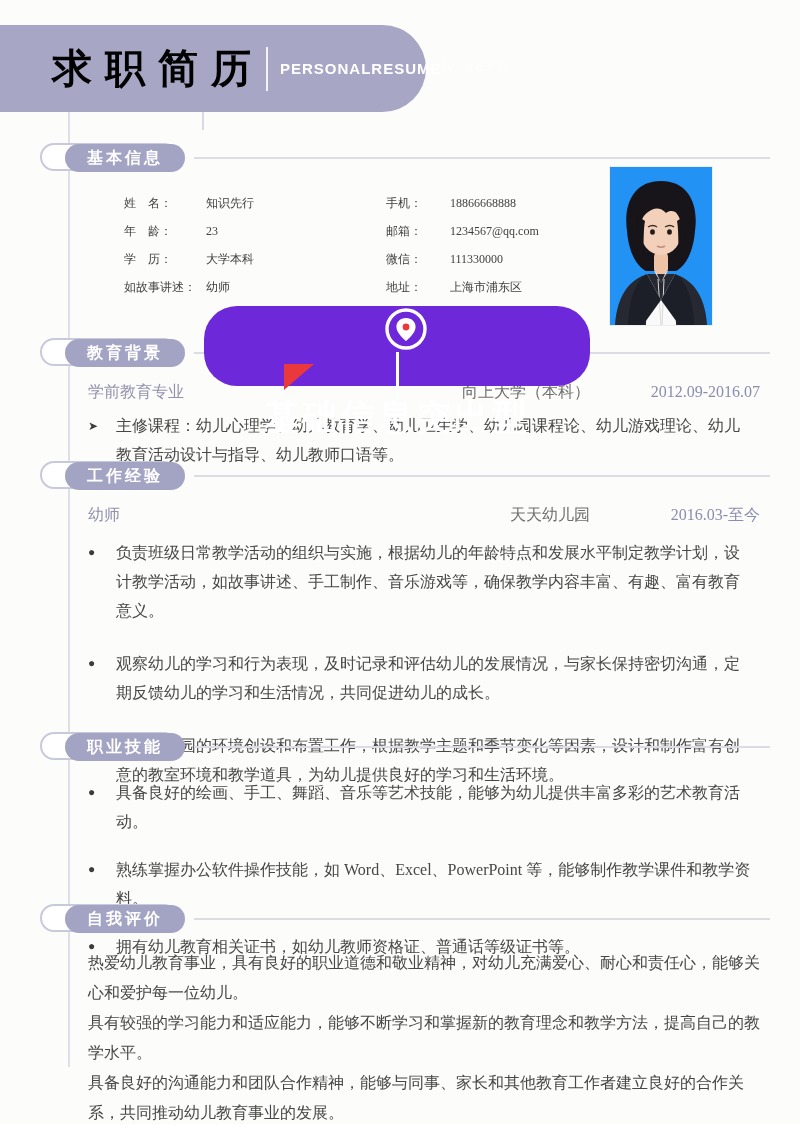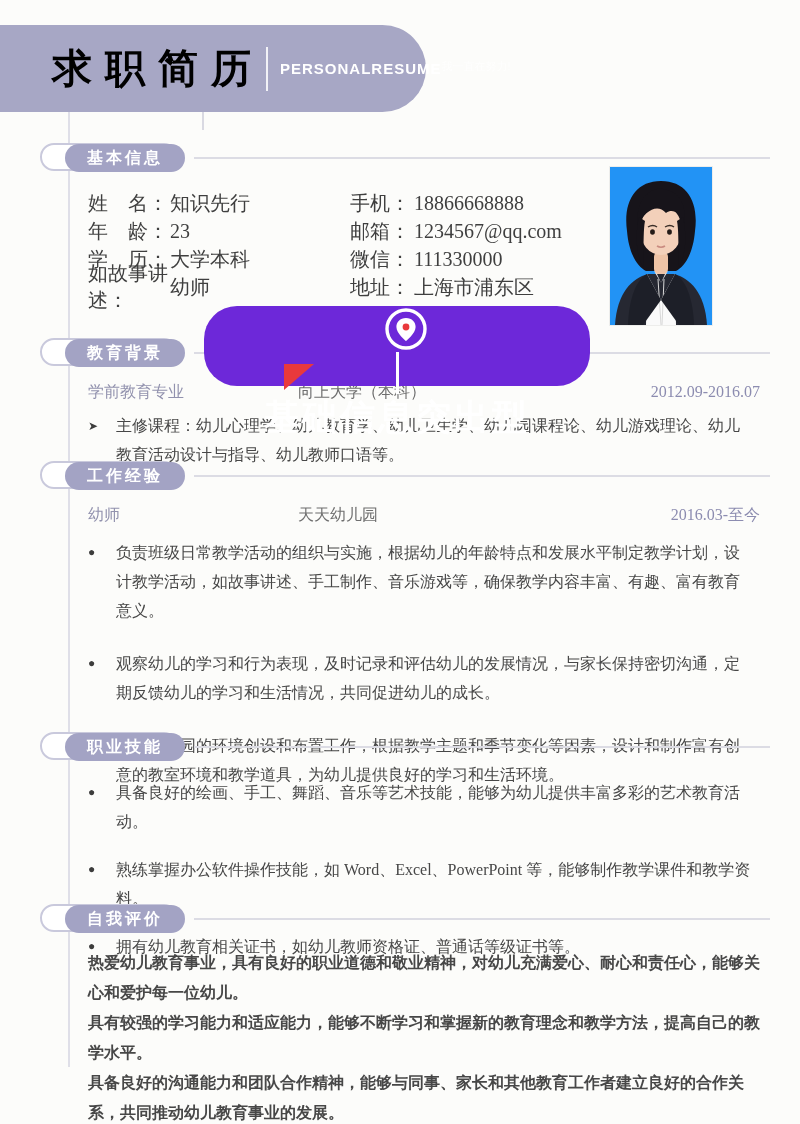--- a/index.html
+++ b/index.html
@@ -67,21 +67,21 @@
     background:#a3a3c4; border-radius:15px;
     display:flex; align-items:center; justify-content:center;
     font-family:"Liberation Sans","DejaVu Sans",sans-serif;
     font-weight:bold; font-size:16px; letter-spacing:3px; color:#ffffff;
   }
   .sec-line { flex:1; height:2px; background:#dcdce4; margin-left:6px; margin-right:30px; }
   
   .info-grid { display:flex; margin:16px 40px 0 88px; }
   .info-col-left  { width:262px; }
   .info-col-right { width:240px; }
-  .info-row { display:flex; height:28px; align-items:center; font-size:20px; }
+  .info-row { display:flex; height:28px; align-items:center; font-size:12px;margin-left:36px; }
   .info-label { color:#3f3f3f; flex:none; }
   .info-col-left  .info-label { width:82px; }
   .info-col-right .info-label { width:64px; }
   .info-value { color:#3f3f3f; }
   
   .photo {
     position:absolute; left:610px; top:167px; width:102px; height:158px;
     z-index:2; box-shadow:0 0 0 1px rgba(0,0,0,.06);
   }
   .photo svg { display:block; }
@@ -100,32 +100,32 @@
     font-family:"Liberation Sans","DejaVu Sans",sans-serif;
     font-weight:bold; font-size:35px; letter-spacing:3px; color:#ffffff; white-space:nowrap;
   }
   .badge-tail {
     position:absolute; left:80px; top:58px; width:0; height:0;
     border-top:26px solid #e9393c; border-right:30px solid transparent;
   }
   
   .meta-row { display:flex; margin:14px 40px 0 88px; font-size:16px; align-items:baseline; }
   .meta-left   { width:210px; color:#9292ae; }
-  .meta-center { flex:1; text-align:left; color:#6f6f6f; }
+  .meta-center { flex:1; text-align:right; color:#6f6f6f; }
   .meta-right  { width:170px; text-align:right; color:#8c8cb0; }
   
   .bullets { margin:8px 48px 0 88px; }
   .bullet { position:relative; padding-left:28px; font-size:16px; line-height:29px; color:#474747; }
   .bullet .marker { position:absolute; left:0; top:0; color:#3c3c3c; }
   .bullet.arrow .marker { font-size:12px; top:1px; }
   .bullet.dot .marker { font-size:12px; top:0; }
   .sec-work .bullet { margin-bottom:24px; }
   .sec-skill .bullet { margin-bottom:19px; }
   .paras { margin:14px 40px 0 88px; }
-  .para { font-size:16px; line-height:30px; color:#474747;font-weight:bold; }
+  .para { font-size:16px; line-height:30px; color:#474747; }
 </style>
 </head>
 <body>
 
 <div class="left-vline"></div>
 <div class="banner-under-line"></div>
 
 <div class="banner">
   <div class="banner-title">求职简历</div>
   <div class="banner-sep"></div>

